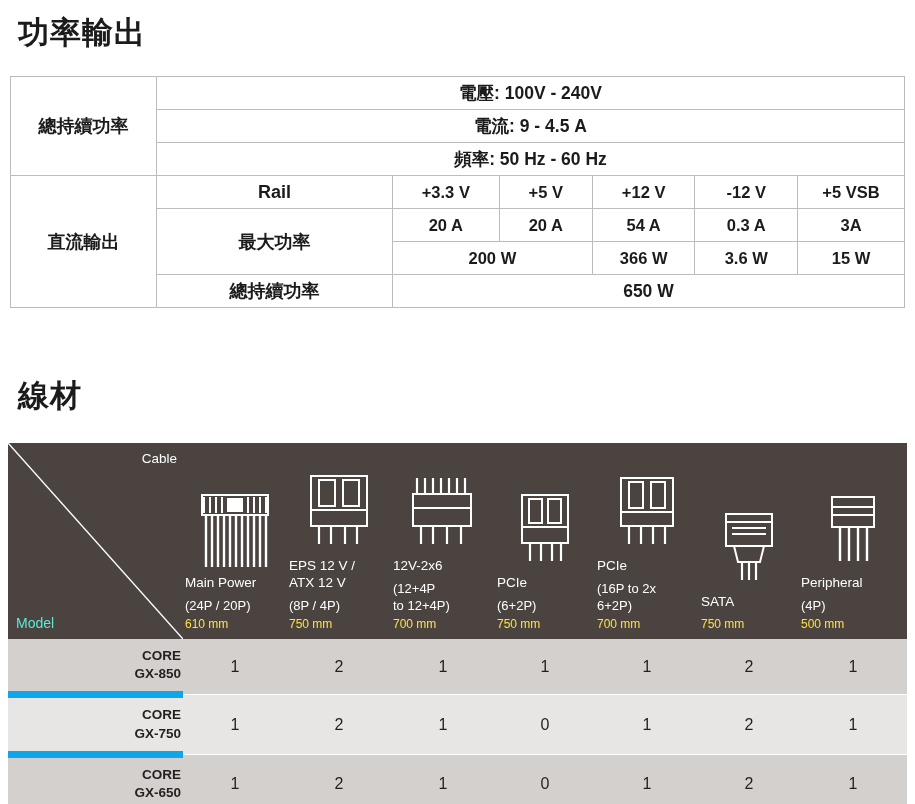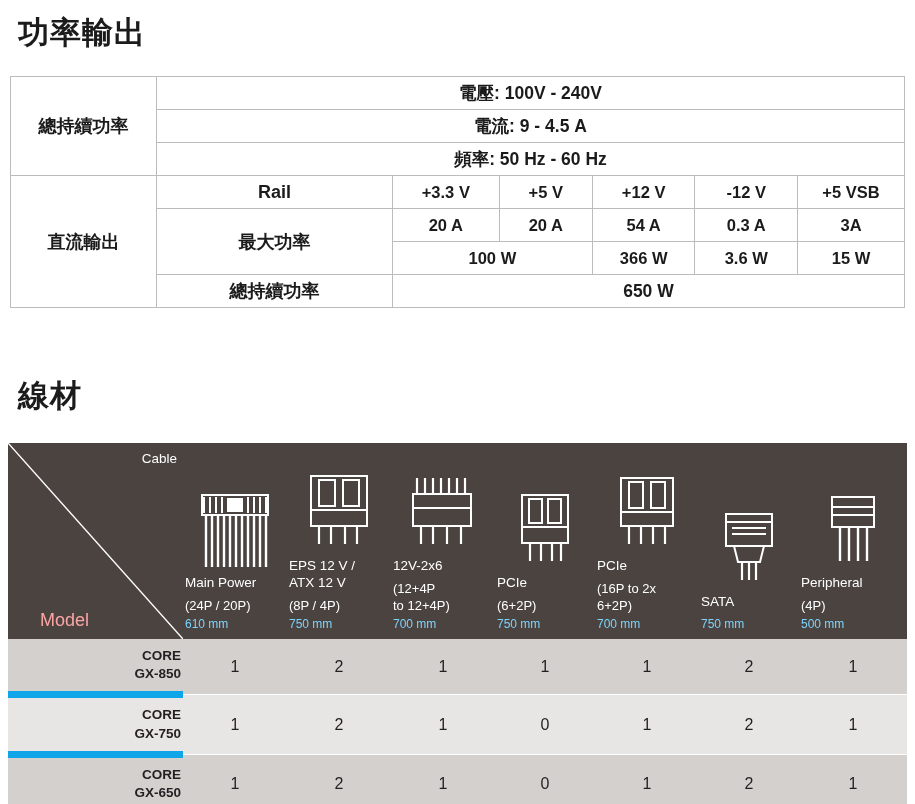--- a/index.html
+++ b/index.html
@@ -89,23 +89,22 @@
     position: absolute;
     right: 6px;
     top: 8px;
     font-size: 13.5px;
     color: #ffffff;
   }
   .corner-model {
     position: absolute;
     left: 8px;
     bottom: 8px;
-    font-size: 18px;
-    color: #fca5a5;
-    margin-left: 24px;
+    font-size: 14px;
+    color: #5eead4;
   }
   .corner-slash {
     position: absolute;
     left: 0; top: 0;
     width: 100%; height: 100%;
   }
   .icon-box {
     height: 86px;
     display: flex;
     align-items: flex-end;
@@ -118,21 +117,21 @@
     color: #ffffff;
     margin-bottom: 6px;
   }
   .csub {
     font-size: 13px;
     line-height: 1.3;
     color: #ffffff;
   }
   .clen {
     font-size: 12px;
-    color: #7dd3fc;
+    color: #fde047;
     margin-top: 2px;
   }
 
   #cable-table td.model-cell {
     text-align: right;
     font-size: 13.5px;
     font-weight: bold;
     line-height: 1.35;
     color: #231f20;
     padding: 8px 2px;
@@ -187,21 +186,21 @@
     </tr>
     <tr>
       <td class="rowlabel" rowspan="2">最大功率</td>
       <td>20 A</td>
       <td>20 A</td>
       <td>54 A</td>
       <td>0.3 A</td>
       <td>3A</td>
     </tr>
     <tr>
-      <td colspan="2">100 W</td>
+      <td colspan="2">200 W</td>
       <td>366 W</td>
       <td>3.6 W</td>
       <td>15 W</td>
     </tr>
     <tr>
       <td class="rowlabel">總持續功率</td>
       <td class="big" colspan="5">650 W</td>
     </tr>
   </tbody>
 </table>

